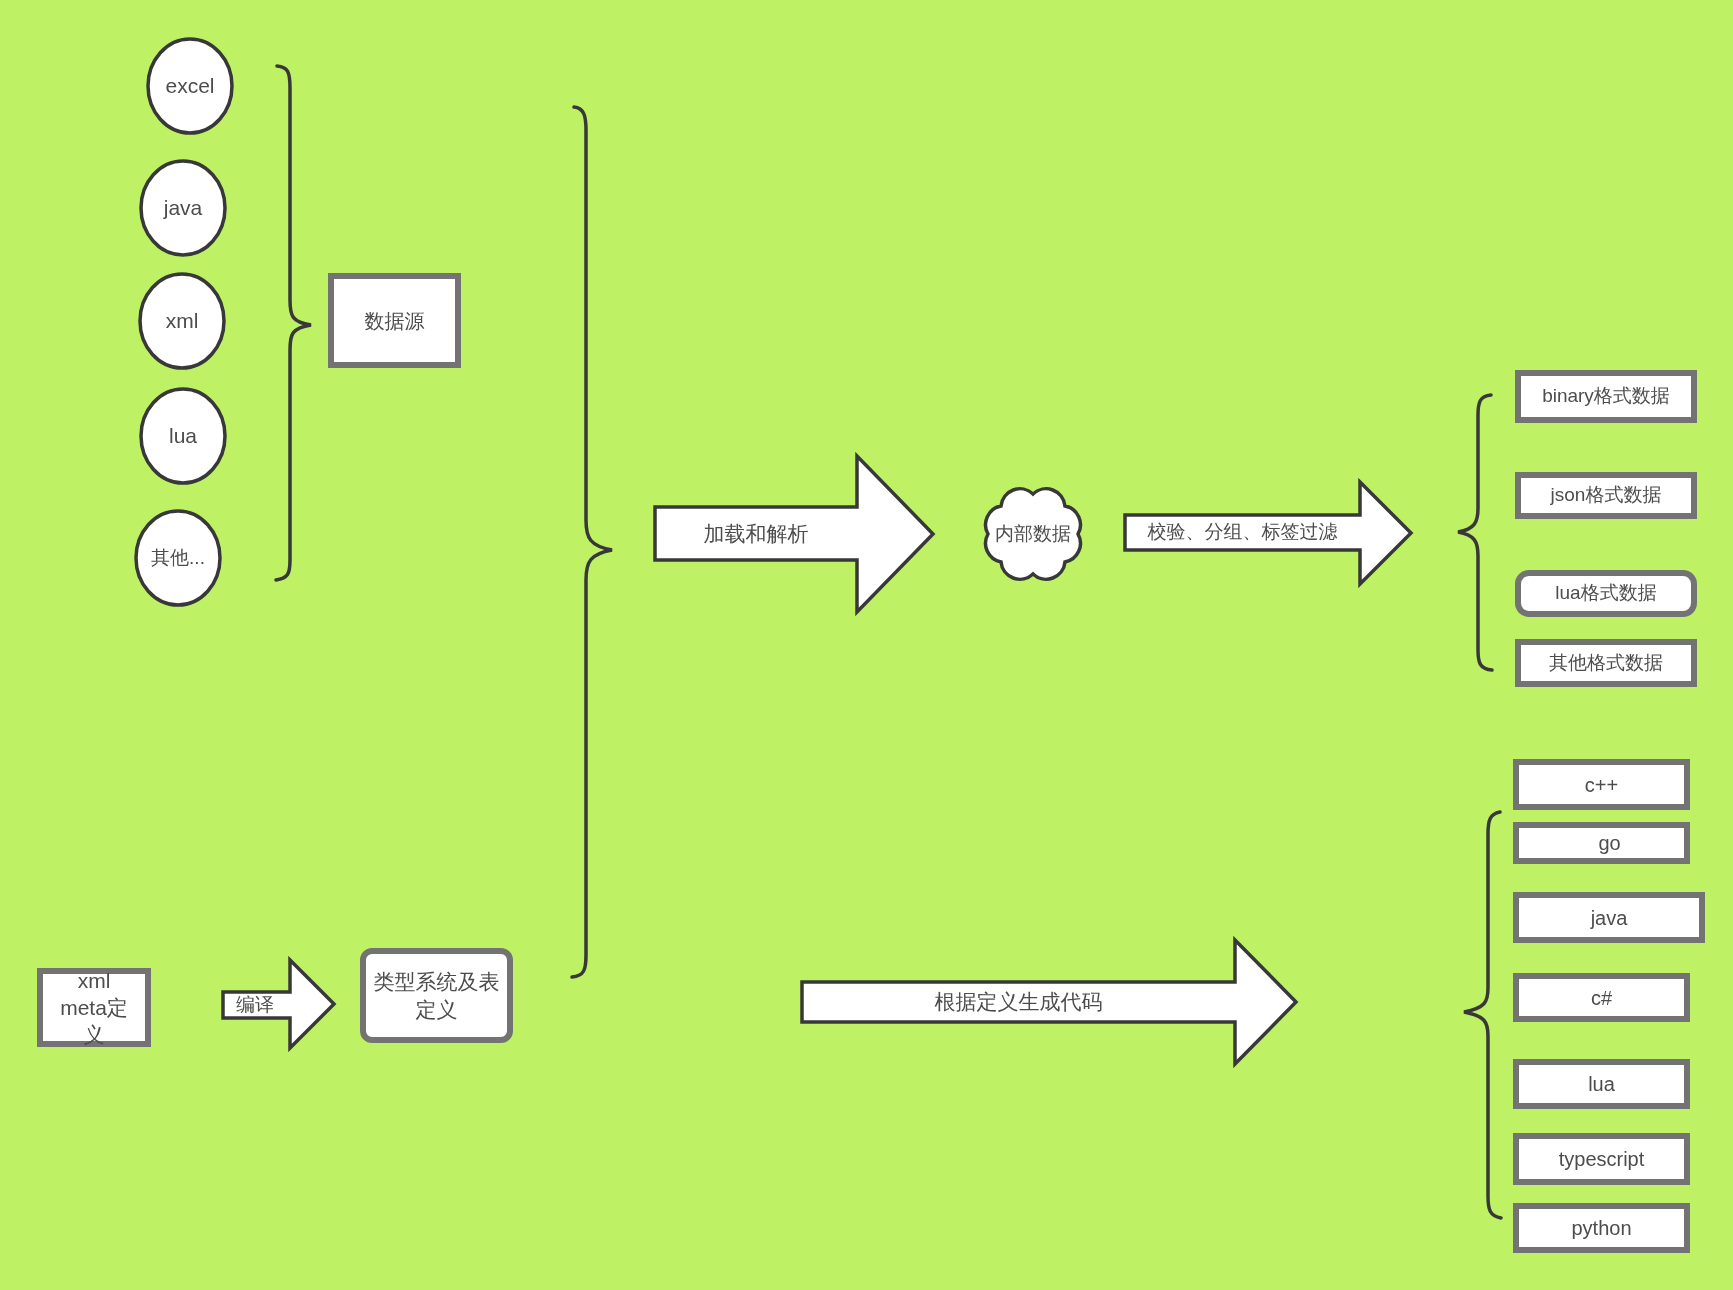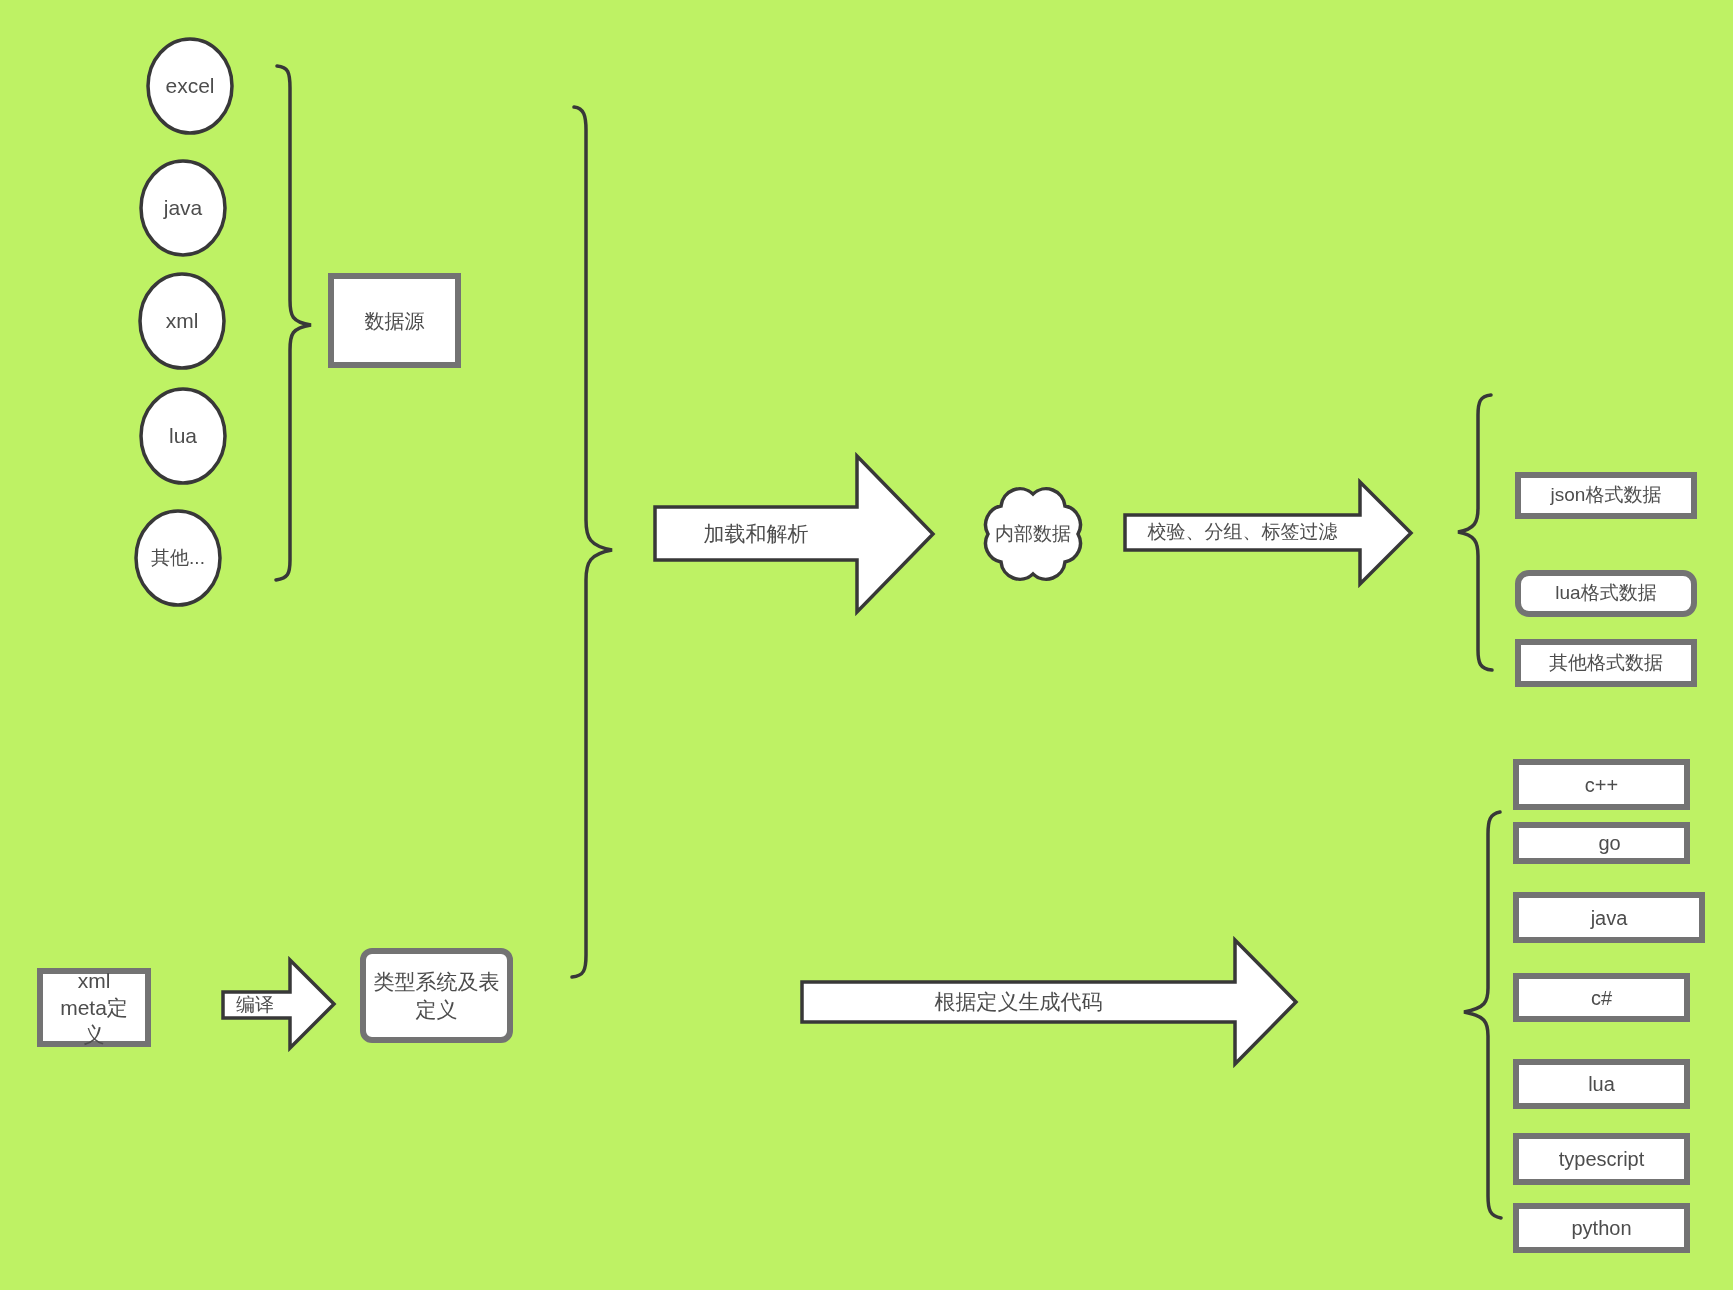--- a/index.html
+++ b/index.html
@@ -77,20 +77,21 @@
   <div class="lbl f19" style="left:136px;top:534px;width:84px;height:48px;">其他...</div>
 
   <div class="box" style="left:328px;top:273px;width:133px;height:95px;">数据源</div>
 
   <div class="lbl f21" style="left:655px;top:507px;width:202px;height:53px;">加载和解析</div>
   <div class="lbl f19" style="left:983px;top:515px;width:100px;height:38px;">内部数据</div>
   <div class="lbl f19" style="left:1125px;top:515px;width:235px;height:35px;">校验、分组、标签过滤</div>
   <div class="lbl f19" style="left:210px;top:992px;width:90px;height:27px;">编译</div>
   <div class="lbl f21" style="left:802px;top:982px;width:433px;height:40px;">根据定义生成代码</div>
 
+  <div class="box f19" style="left:1515px;top:370px;width:182px;height:53px;">binary格式数据</div>
   <div class="box f19" style="left:1515px;top:472px;width:182px;height:47px;">json格式数据</div>
   <div class="box f19" style="left:1515px;top:570px;width:182px;height:47px;border-radius:14px;">lua格式数据</div>
   <div class="box f19" style="left:1515px;top:639px;width:182px;height:48px;">其他格式数据</div>
 
   <div class="box wrap f21" style="left:37px;top:968px;width:114px;height:79px;padding:0 14px;">xml meta定义</div>
   <div class="box wrap rounded f21" style="left:360px;top:948px;width:153px;height:95px;padding:0 5px;">类型系统及表定义</div>
 
   <div class="box" style="left:1513px;top:759px;width:177px;height:51px;">c++</div>
   <div class="box" style="left:1513px;top:822px;width:177px;height:42px;padding-left:16px;">go</div>
   <div class="box" style="left:1513px;top:892px;width:192px;height:51px;">java</div>

